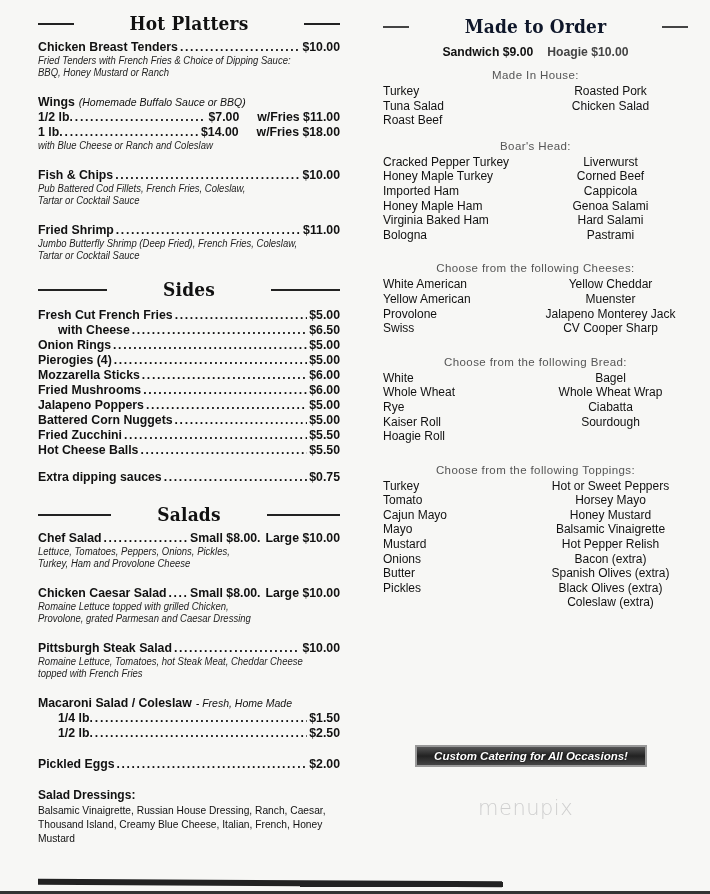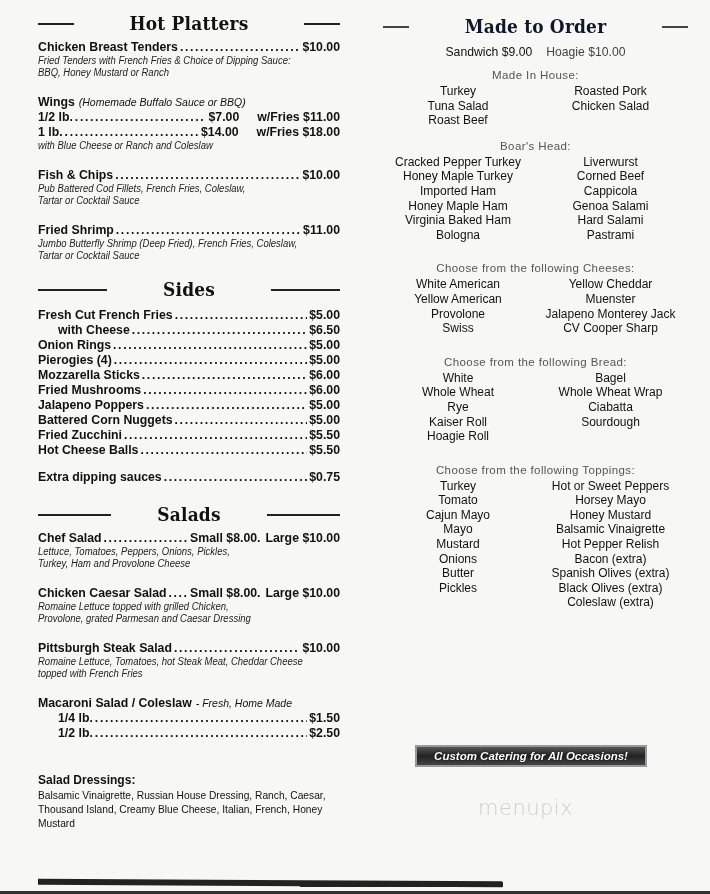--- a/index.html
+++ b/index.html
@@ -23,25 +23,25 @@
   .item-line .extra { flex: 0 0 auto; margin-left: 18px; }
   .item-line .inline-note { font-weight: normal; font-style: italic; font-size: 10.5px; margin-left: 4px; }
   .indent { padding-left: 20px; }
   .desc { font-style: italic; font-size: 10px; line-height: 12px; color: #222; transform: scaleX(0.95); transform-origin: left; white-space: nowrap; }
   .gap-s { height: 12px; }
   .gap-m { height: 16px; }
 
   .dress-title { font-weight: bold; font-size: 12px; line-height: 15px; }
   .dress-text { font-size: 11px; line-height: 14px; transform: scaleX(0.93); transform-origin: left; width: 320px; }
 
-  .prices-row { display: flex; justify-content: center; gap: 14px; font-weight: normal; font-size: 12.2px; margin-top: 6px; }
+  .prices-row { display: flex; justify-content: center; gap: 14px; font-weight: bold; font-size: 12.2px; margin-top: 6px; }
   .prices-row .hoagie { color: #444; }
   .sub-head { text-align: center; font-size: 11.5px; color: #555; letter-spacing: 0.4px; margin-top: 10px; margin-bottom: 3px; }
   .two-col { display: flex; }
-  .two-col .c1 { width: 150px; text-align: center; }
+  .two-col .c1 { width: 150px; }
   .two-col .c2 { flex: 1; text-align: center; }
   .two-col div div { font-size: 12px; line-height: 14.6px; }
 
   .catering { position: absolute; left: 415px; top: 745px; width: 232px; height: 22px; background: linear-gradient(180deg,#555 0%,#222 50%,#444 100%); border: 2px solid #999; display: flex; align-items: center; justify-content: center; }
   .catering span { color: #fff; font-weight: bold; font-style: italic; font-size: 11.5px; text-shadow: 0 0 2px #000; }
   .watermark { position: absolute; left: 478px; top: 796px; font-size: 21px; color: #cfcfcf; letter-spacing: 0.5px; font-family: "DejaVu Sans", sans-serif; font-weight: 200; }
   .bottom-bar { position: absolute; left: 38px; top: 880px; width: 464px; height: 6px; background: #222; transform: skewY(0.3deg); }
   .bottom-bar2 { position: absolute; left: 300px; top: 882px; width: 203px; height: 5px; background: #222; }
   .bottom-strip { position: absolute; left: 0; top: 891px; width: 710px; height: 3px; background: #333; }
 </style>
@@ -226,20 +226,25 @@
         <span class="price">$1.50</span>
       </div>
     <div class="item-line indent">
         <span class="name">1/2 lb.</span>
         <span class="dots"></span>
         <span class="price">$2.50</span>
       </div>
   </div>
   <div class="gap-m"></div>
 
+  <div class="item-line">
+      <span class="name">Pickled Eggs</span>
+      <span class="dots"></span>
+      <span class="price">$2.00</span>
+    </div>
   <div class="gap-m"></div>
 
   <div>
     <div class="dress-title">Salad Dressings:</div>
     <div class="dress-text">Balsamic Vinaigrette, Russian House Dressing, Ranch, Caesar, Thousand Island, Creamy Blue Cheese, Italian, French, Honey Mustard</div>
   </div>
 </div>
 
 <div class="col-right">
   <div class="section-head grey">

